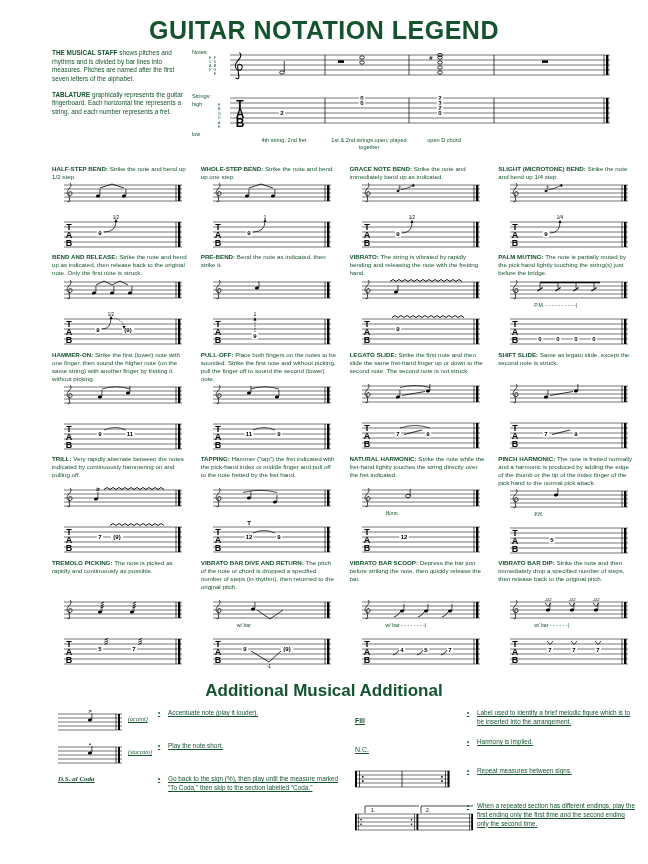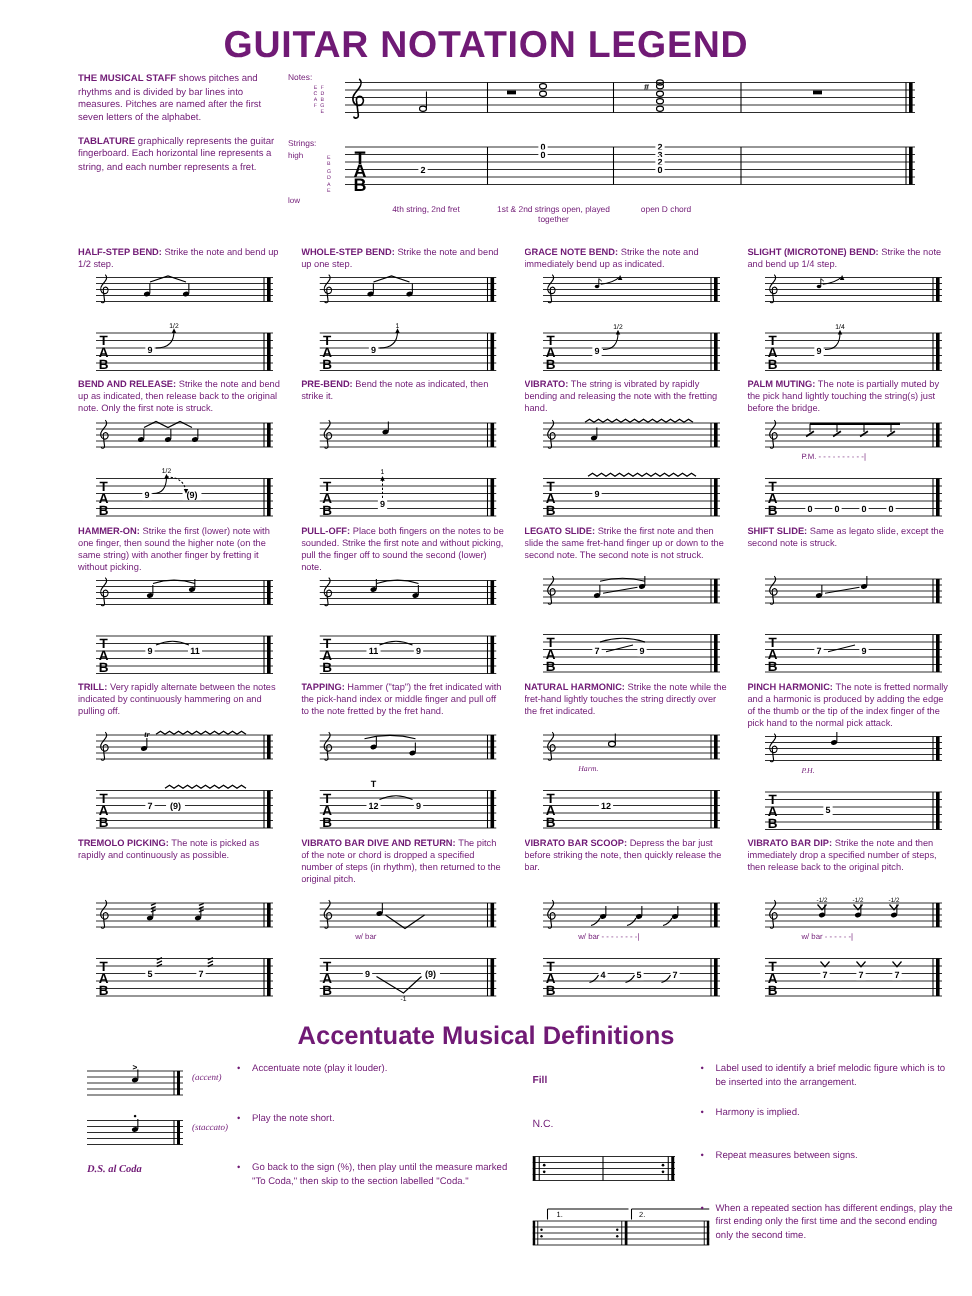--- a/index.html
+++ b/index.html
@@ -1,16 +1,16 @@
 <!DOCTYPE html>
 <html><head>
 <meta charset="utf-8">
 <style>
   html,body{margin:0;padding:0;background:#fff;}
-  .page{position:relative;width:648px;height:864px;background:#fff;color:#701a75;
+  .page{position:relative;width:648px;height:864px;background:#fff;color:#14532d;
         font-family:"Liberation Sans",sans-serif;overflow:hidden;}
   h1{margin:16px 0 4px 0;text-align:center;font-size:25px;letter-spacing:.5px;
      font-weight:bold;font-family:"Liberation Sans",sans-serif;}
   h2{margin:10px 0 8px 0;text-align:center;font-size:17px;font-weight:bold;}
   
   .intro{display:flex;margin:4px 0 0 52px;height:112px;}
   .intro-text{width:132px;font-size:6.4px;line-height:1.35;}
   .intro-text p{margin:0 0 7px 0;}
   .intro-right{position:relative;margin-left:8px;width:430px;}
   .sys{display:flex;}
@@ -29,21 +29,21 @@
   .titem{display:flex;flex-direction:column;padding-right:6px;overflow:hidden;}
   .tpar{font-size:6.2px;line-height:1.3;}
   .tname{font-weight:bold;}
   .fig{margin:auto 0 2px 12px;width:118px;}
   .fig-mid{height:7px;font-size:5.2px;padding-left:24px;line-height:7px;}
   .fig-mid.it{font-style:italic;font-family:"Liberation Serif",serif;}
   svg{display:block;}
   
   .defs{display:flex;margin:0 12px 0 58px;gap:16px;}
   .defs-col{flex:1;}
-  .def-row{display:flex;align-items:flex-start;margin-bottom:11px;}
+  .def-row{display:flex;align-items:flex-start;margin-bottom:11px;text-decoration:underline;}
   .def-c1{width:100px;flex:0 0 100px;display:flex;align-items:flex-start;}
   .def-c1r{width:112px;flex:0 0 112px;}
   .term{font-size:6px;font-style:italic;font-family:"Liberation Serif",serif;padding-top:7px;padding-left:6px;}
   .term-serif{font-size:7px;font-weight:bold;font-style:italic;font-family:"Liberation Serif",serif;}
   .term-bold{font-size:6.8px;font-weight:bold;}
   .term-plain{font-size:7px;}
   .bullet{width:10px;flex:0 0 10px;font-size:6.4px;}
   .def-desc{flex:1;font-size:6.4px;line-height:1.38;}
 </style>
 </head>
@@ -998,21 +998,21 @@
             <text x="64" y="23.1" font-size="6" text-anchor="middle" fill="#000" font-family="Liberation Sans,sans-serif" font-weight="bold">7</text>
             <path d="M61 12 L64 15.5 L67 12" fill="none" stroke="#000" stroke-width="0.8"></path>
             <rect x="84.9" y="17.6" width="6.2" height="6.8" fill="#fff"></rect>
             <text x="88" y="23.1" font-size="6" text-anchor="middle" fill="#000" font-family="Liberation Sans,sans-serif" font-weight="bold">7</text>
             <path d="M85 12 L88 15.5 L91 12" fill="none" stroke="#000" stroke-width="0.8"></path>
           </svg>
         </div>
       </div>
     </div>
 
-  <h2>Accentuate Musical Definitions</h2>
+  <h2>Additional Musical Additional</h2>
 
   <div class="defs">
     <div class="defs-col" id="defs-left">
         <div class="def-row">
           <div class="def-c1">
             <svg width="64" height="22" viewBox="0 0 64 22">
               <line x1="0" y1="5" x2="64" y2="5" stroke="#000" stroke-width="0.55"></line>
               <line x1="0" y1="9" x2="64" y2="9" stroke="#000" stroke-width="0.55"></line>
               <line x1="0" y1="13" x2="64" y2="13" stroke="#000" stroke-width="0.55"></line>
               <line x1="0" y1="17" x2="64" y2="17" stroke="#000" stroke-width="0.55"></line>

